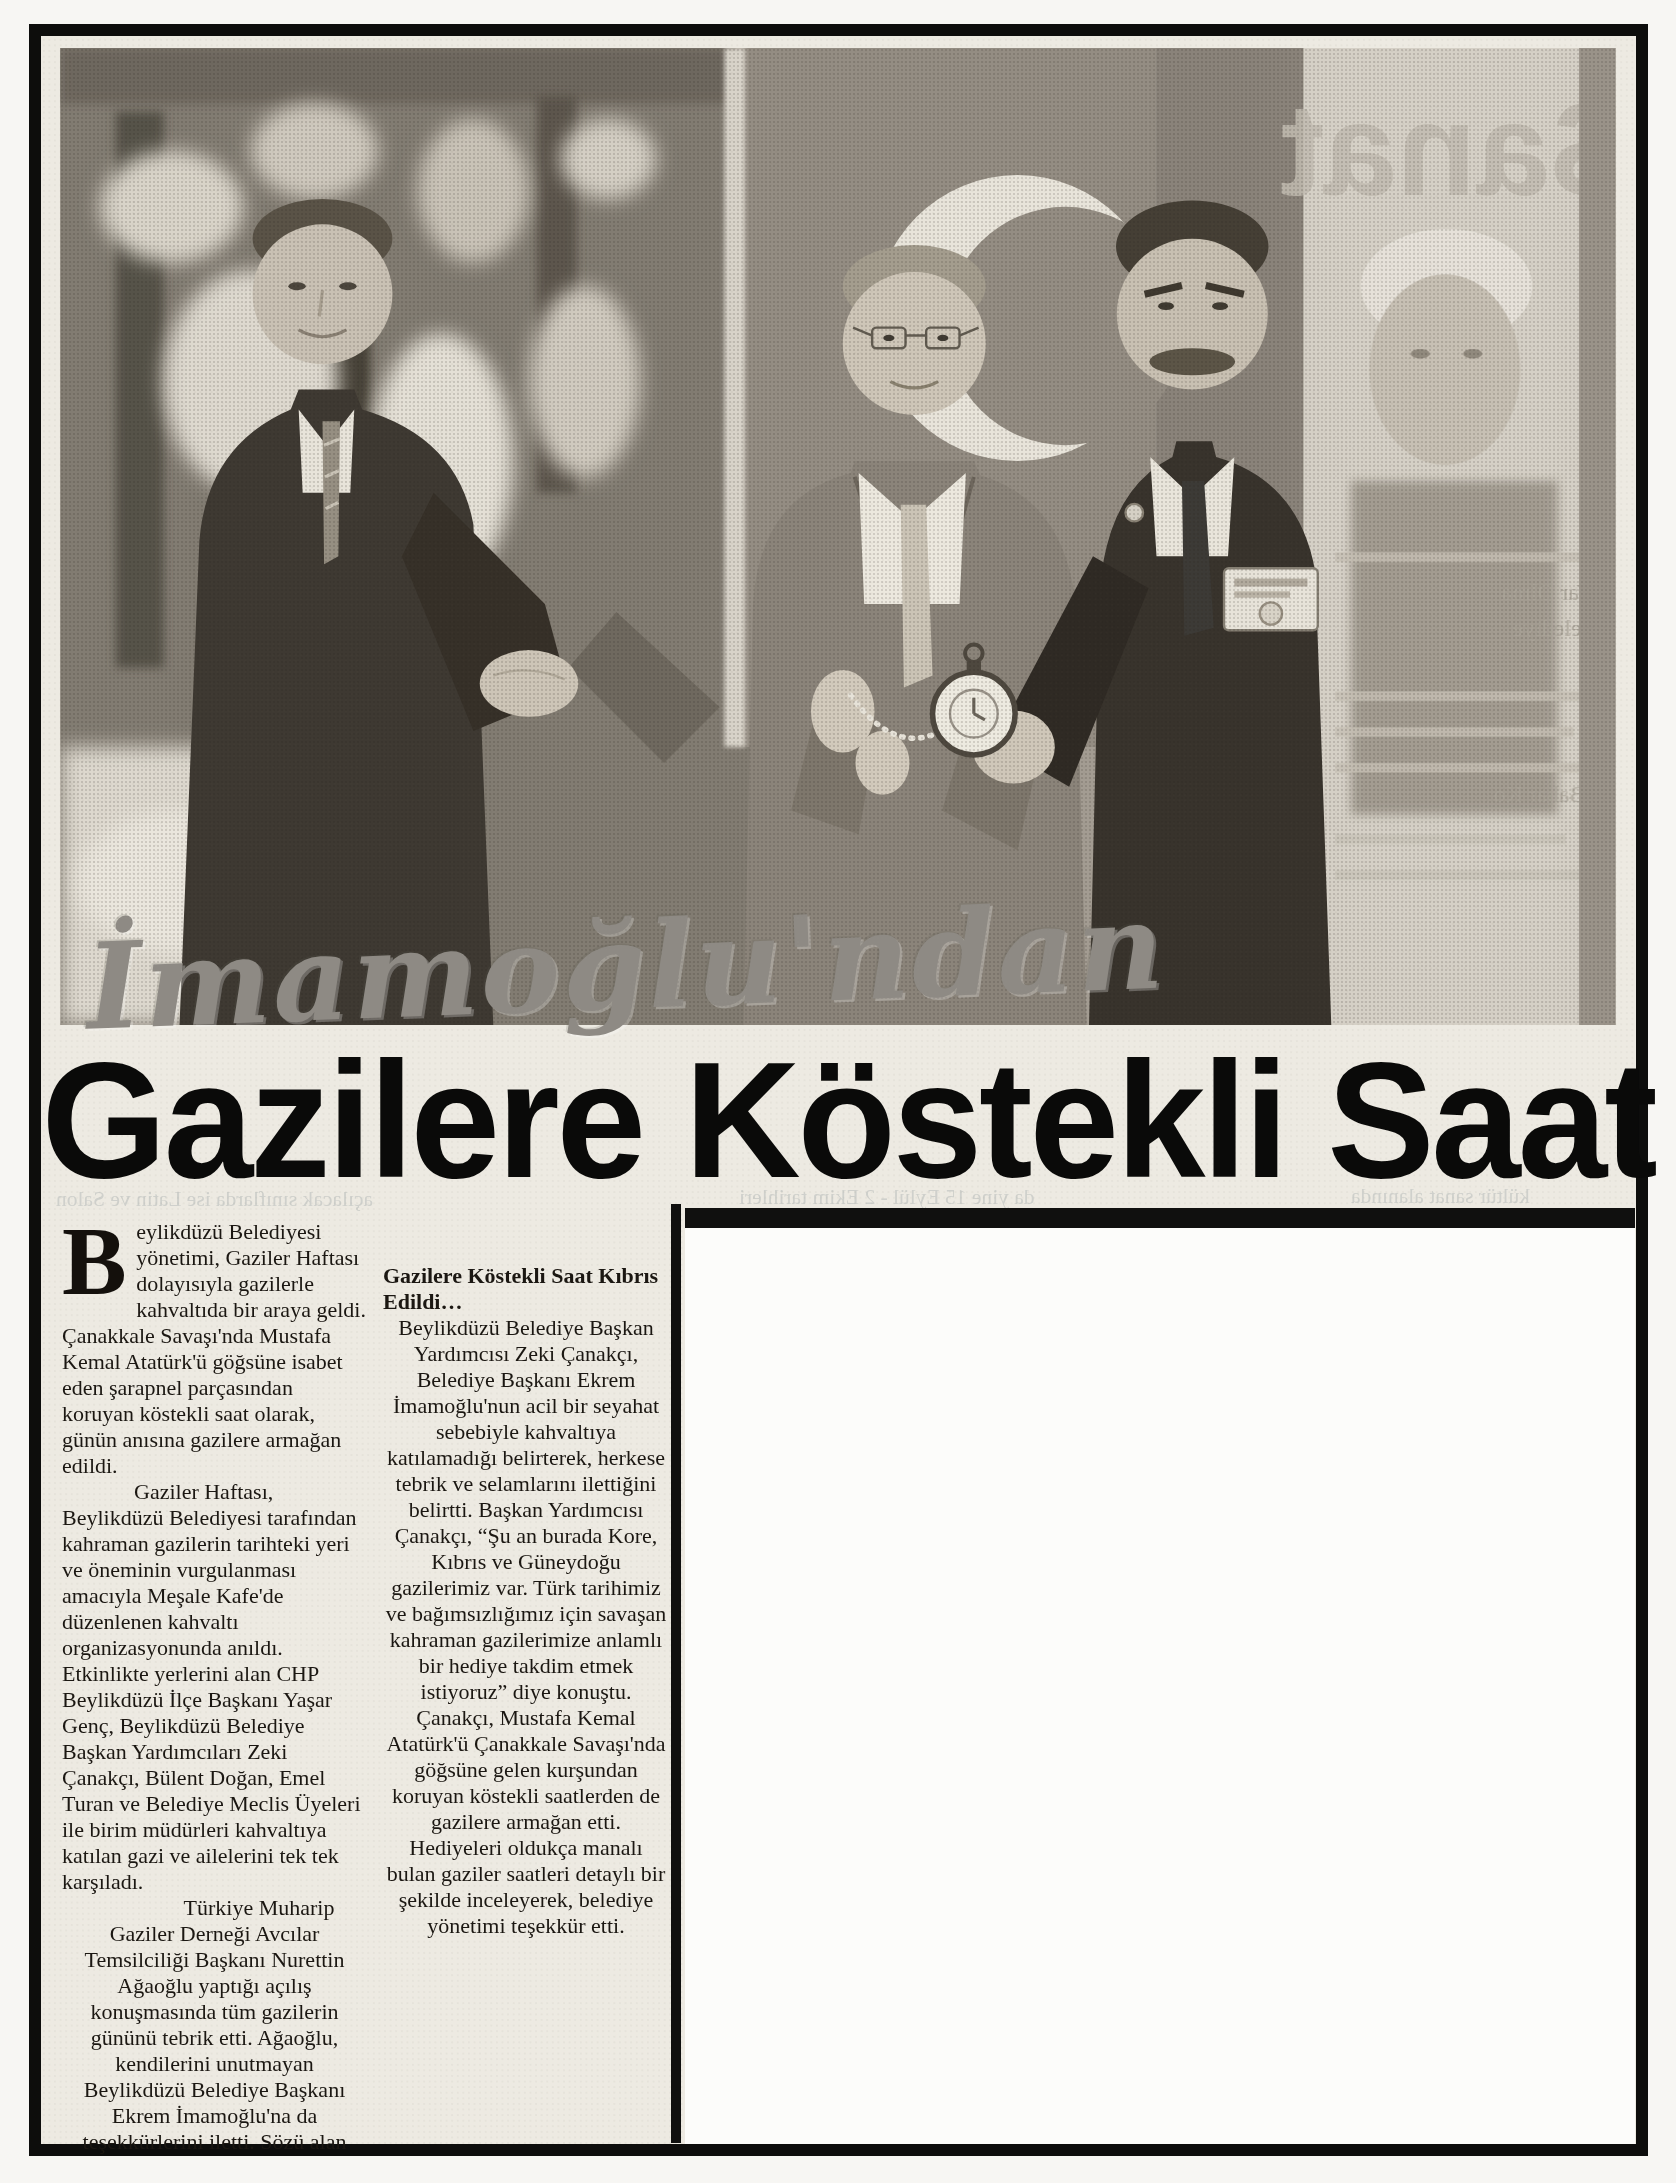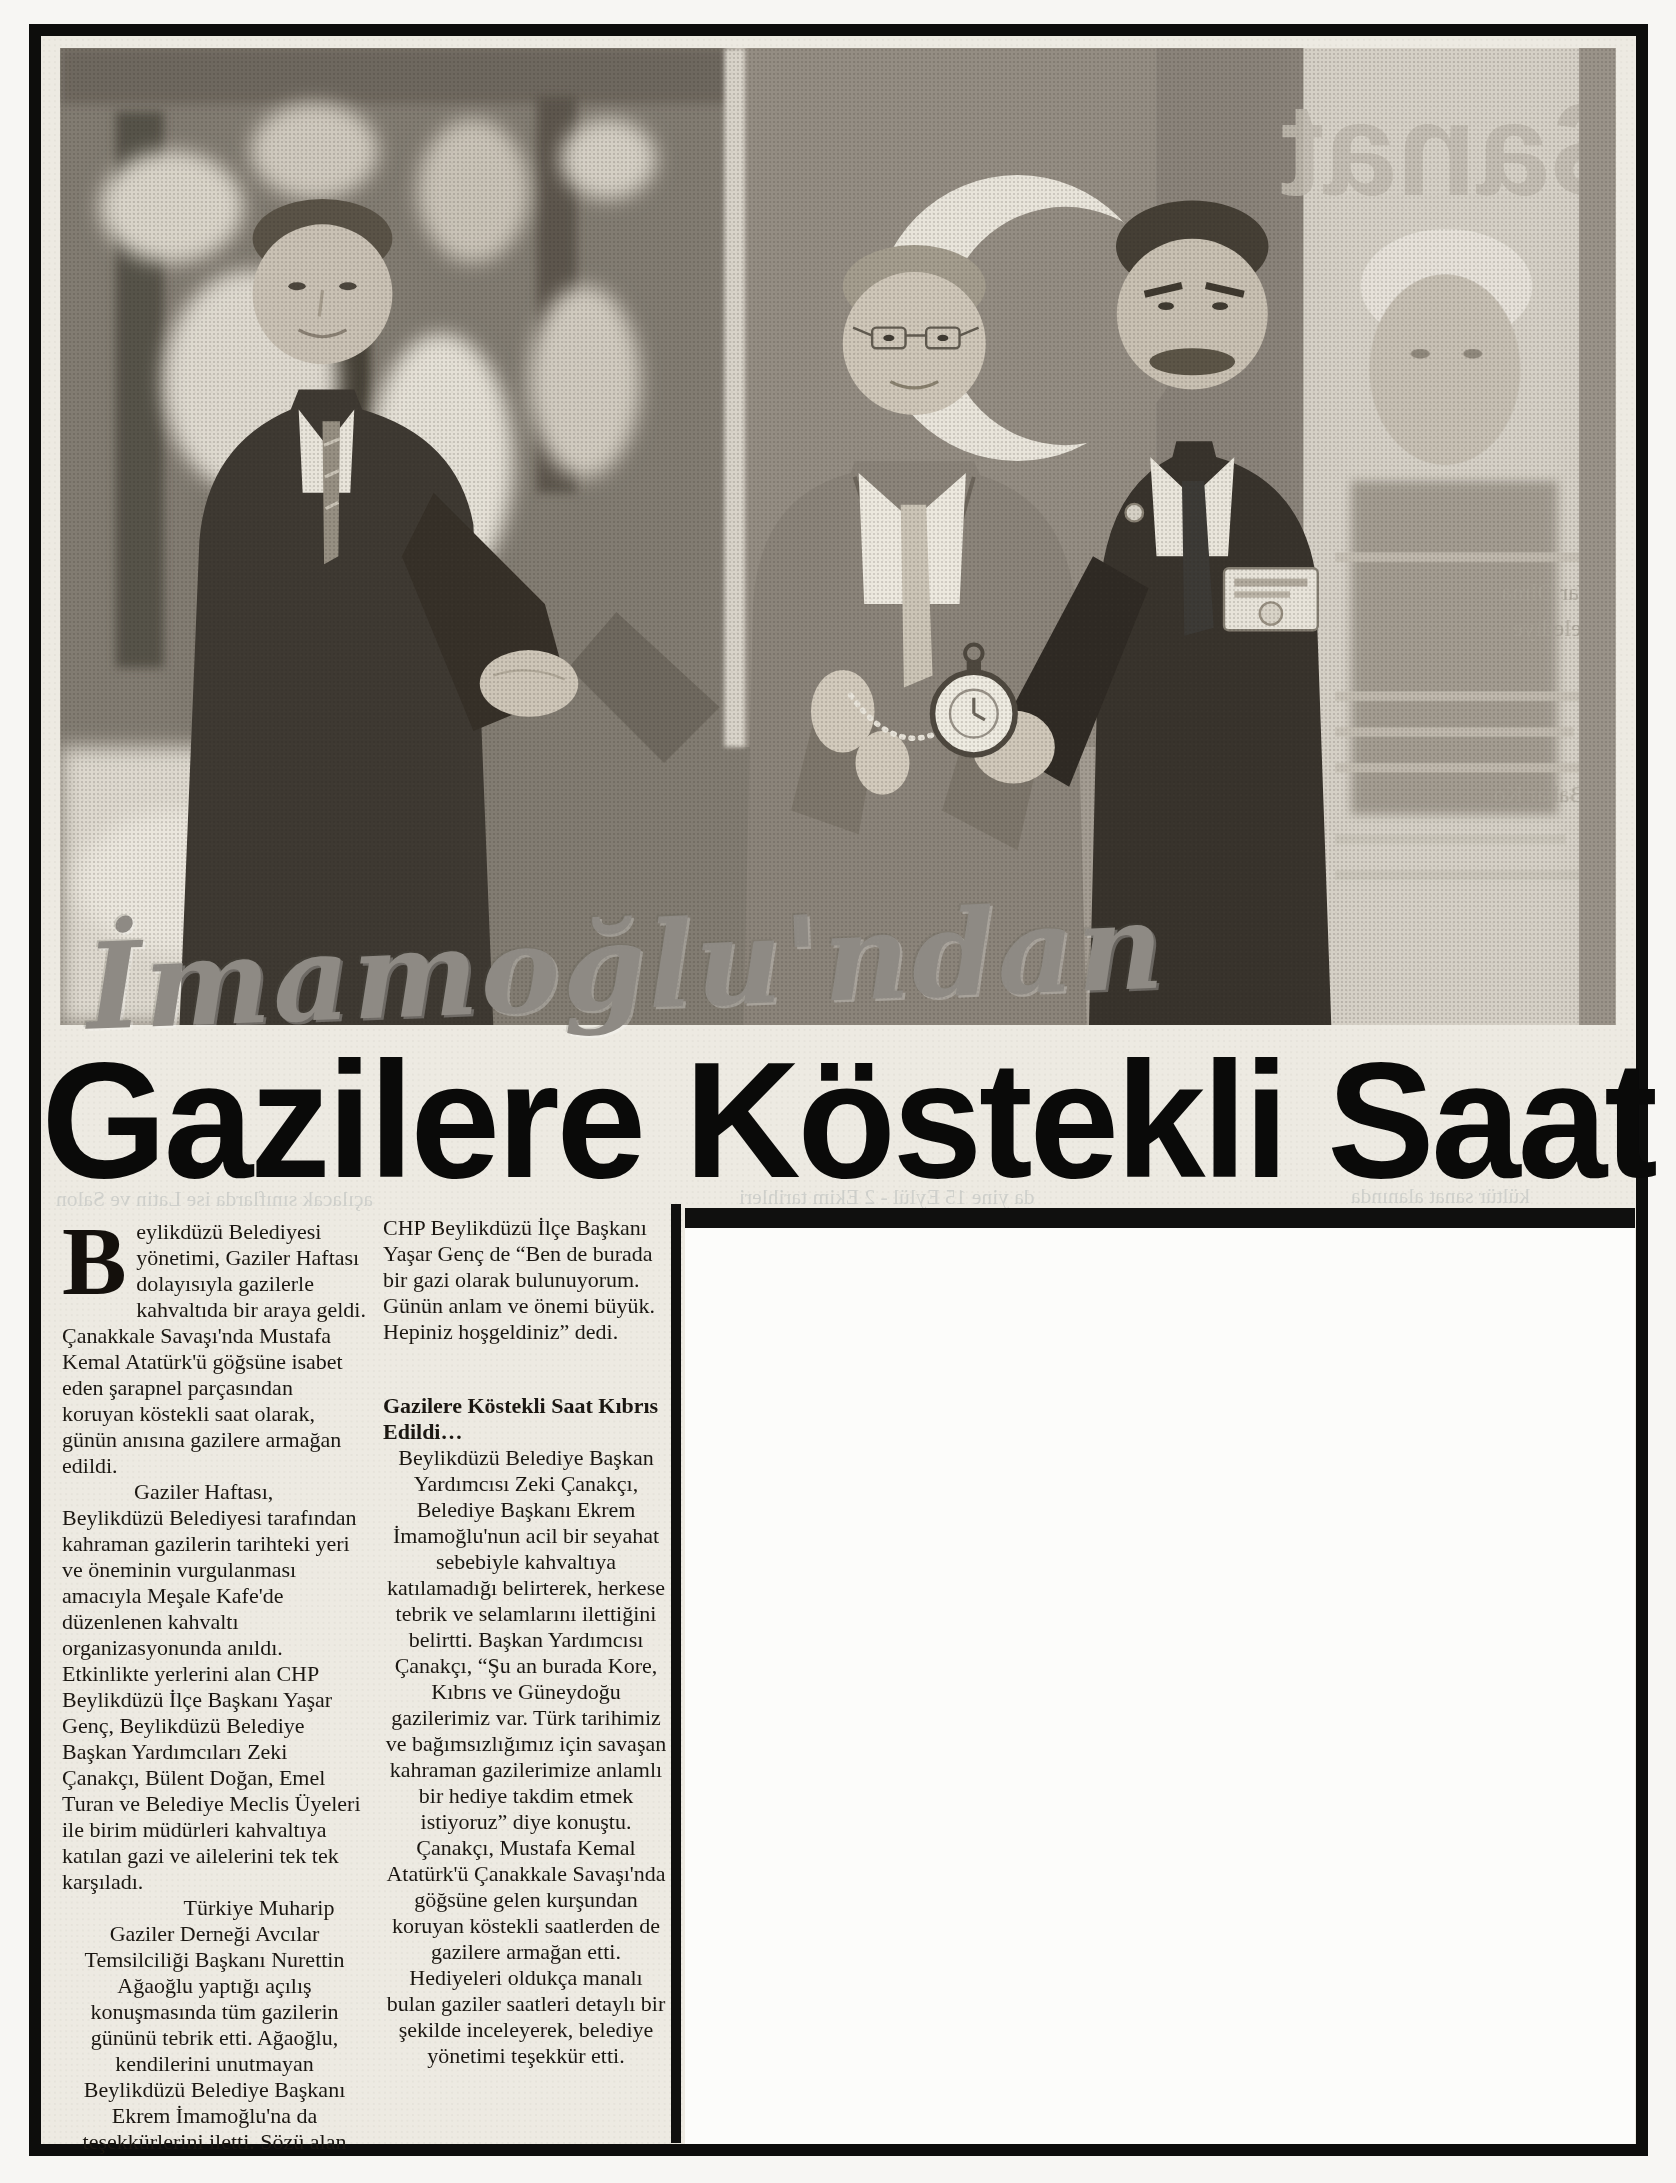--- a/index.html
+++ b/index.html
@@ -208,19 +208,18 @@
 
   <div class="paper-grain"></div>
 
   <div class="article col1">
     <p><span class="dropcap">B</span><span>eylikdüzü Belediyesi yönetimi, Gaziler Haftası dolayısıyla gazilerle kahvaltıda bir araya geldi. Çanakkale Savaşı'nda Mustafa Kemal Atatürk'ü göğsüne isabet eden şarapnel parçasından koruyan köstekli saat olarak, günün anısına gazilere armağan edildi.</span></p>
     <p class="indent1">Gaziler Haftası, Beylikdüzü Belediyesi tarafından kahraman gazilerin tarihteki yeri ve öneminin vurgulanması amacıyla Meşale Kafe'de düzenlenen kahvaltı organizasyonunda anıldı. Etkinlikte yerlerini alan CHP Beylikdüzü İlçe Başkanı Yaşar Genç, Beylikdüzü Belediye Başkan Yardımcıları Zeki Çanakçı, Bülent Doğan, Emel Turan ve Belediye Meclis Üyeleri ile birim müdürleri kahvaltıya katılan gazi ve ailelerini tek tek karşıladı.</p>
     <p class="indent2">Türkiye Muharip Gaziler Derneği Avcılar Temsilciliği Başkanı Nurettin Ağaoğlu yaptığı açılış konuşmasında tüm gazilerin gününü tebrik etti. Ağaoğlu, kendilerini unutmayan Beylikdüzü Belediye Başkanı Ekrem İmamoğlu'na da teşekkürlerini iletti. Sözü alan</p>
   </div>
 
   <div class="article col2">
-    <p>CHP Beylikdüzü İlçe Başkanı Yaşar Genç de “Ben de burada bir gazi olarak bulunuyorum. Günün anlam ve önemi büyük. Hepiniz hoşgeldiniz” dedi.</p>
     <p class="subhead">Gazilere Köstekli Saat Kıbrıs Edildi…</p>
     <p class="cont">Beylikdüzü Belediye Başkan Yardımcısı Zeki Çanakçı, Belediye Başkanı Ekrem İmamoğlu'nun acil bir seyahat sebebiyle kahvaltıya katılamadığı belirterek, herkese tebrik ve selamlarını ilettiğini belirtti. Başkan Yardımcısı Çanakçı, “Şu an burada Kore, Kıbrıs ve Güneydoğu gazilerimiz var. Türk tarihimiz ve bağımsızlığımız için savaşan kahraman gazilerimize anlamlı bir hediye takdim etmek istiyoruz” diye konuştu. Çanakçı, Mustafa Kemal Atatürk'ü Çanakkale Savaşı'nda göğsüne gelen kurşundan koruyan köstekli saatlerden de gazilere armağan etti. Hediyeleri oldukça manalı bulan gaziler saatleri detaylı bir şekilde inceleyerek, belediye yönetimi teşekkür etti.</p>
   </div>
 
 </div>
 
 
 </body></html>

